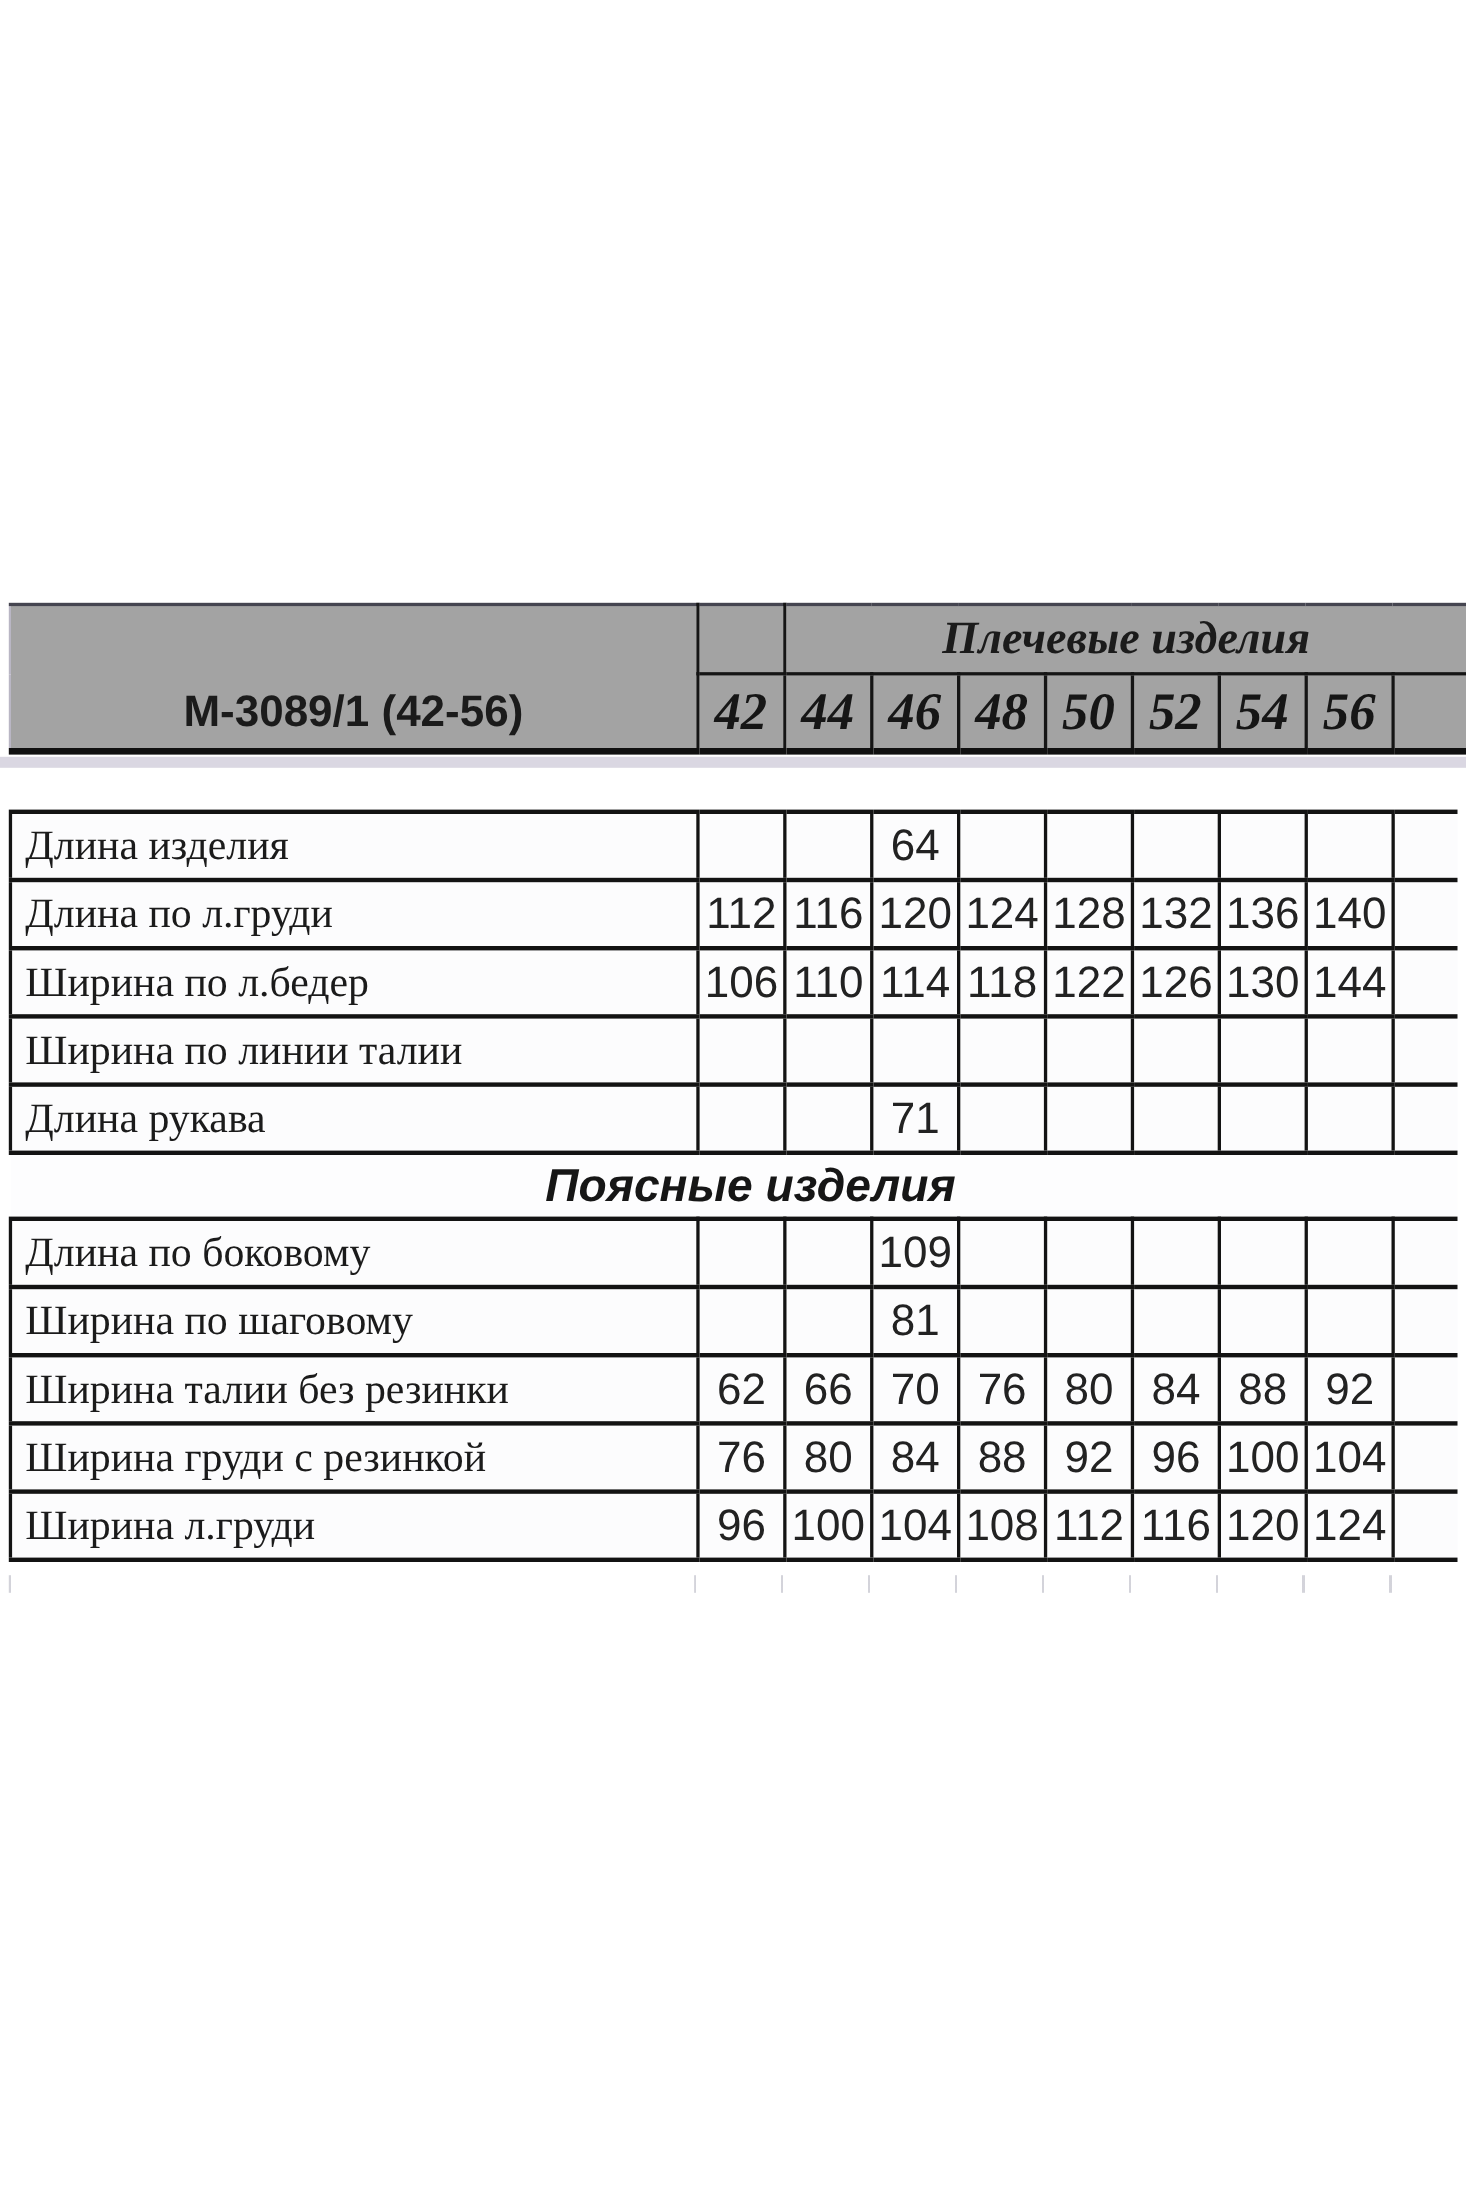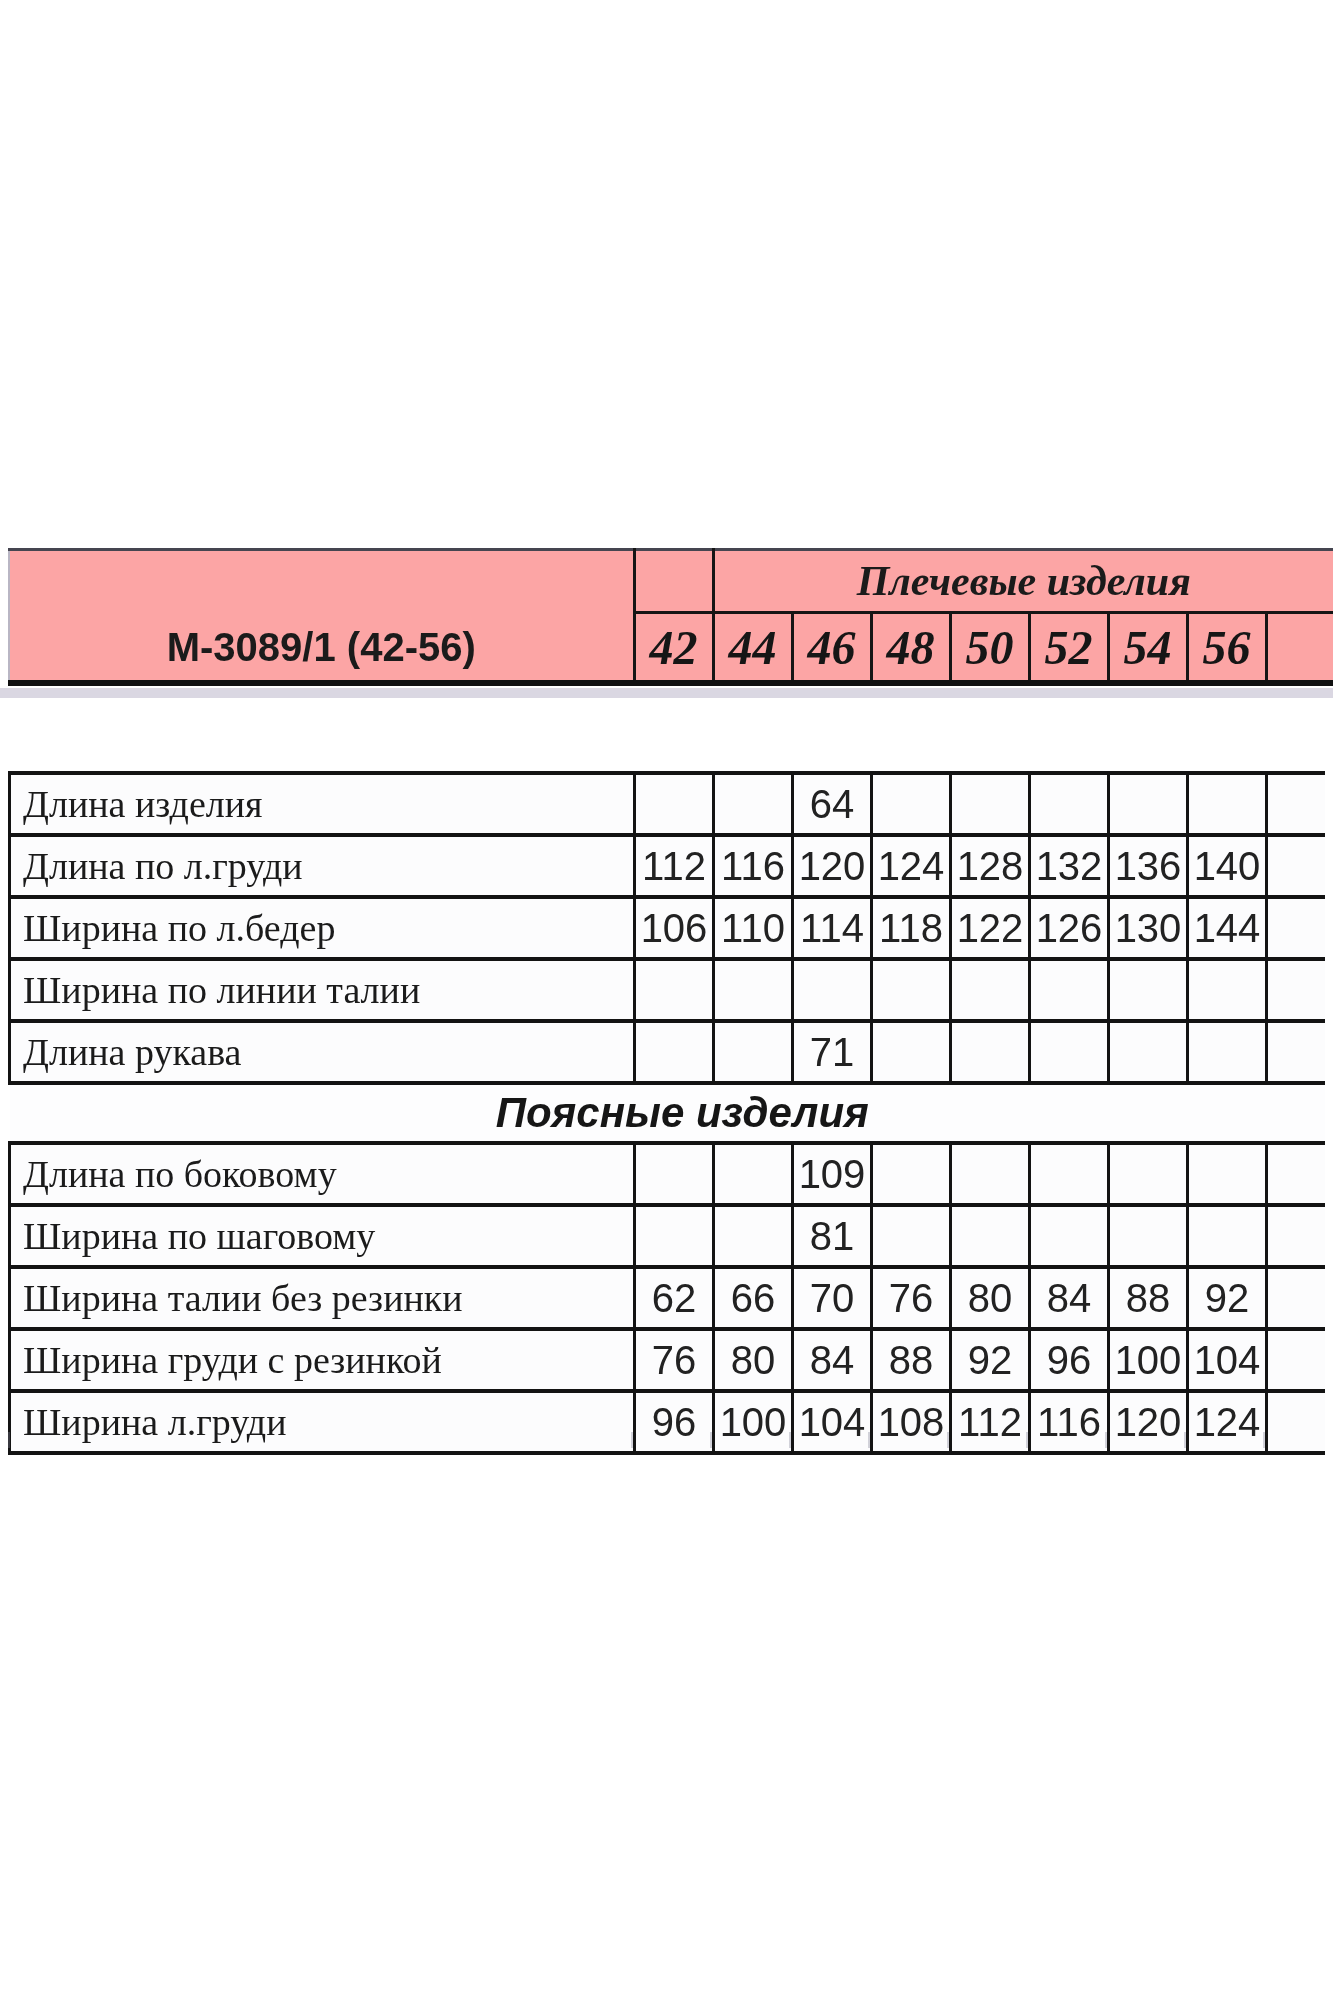--- a/index.html
+++ b/index.html
@@ -11,21 +11,21 @@
     overflow: hidden;
     font-family: "Liberation Serif", serif;
   }
 
   table { border-collapse: collapse; table-layout: fixed; position: absolute; }
 
   
   .hdr { left: 8px; top: 548px; width: 1325px; }
   .hdr td {
     border: 3px solid #151515;
-    background: #fca5a5;
+    background: #a3a3a3;
     padding: 0;
     overflow: hidden;
   }
   .hdr tr.hr1 td { height: 60px; border-top: 3px solid #454550; }
   .hdr tr.hr2 td { height: 66px; border-bottom: 6px solid #101010; font-style: italic; }
   .hdr td.model-cell {
     border-left: 2px solid #b9b6c4;
     border-bottom: 6px solid #101010;
     vertical-align: bottom;
     text-align: center;
@@ -57,21 +57,21 @@
 
   
   .hdr-strip {
     position: absolute;
     left: 0; top: 688px;
     width: 1333px; height: 10px;
     background: #dad7e2;
   }
 
   
-  .grid { left: 8px; top: 771px; width: 1317px; }
+  .grid { left: 8px; top: 736px; width: 1317px; }
   .grid td {
     border: 3px solid #131313;
     border-top-width: 4px;
     border-bottom-width: 4px;
     background: #fcfcfd;
     height: 58px;
     padding: 0;
     vertical-align: middle;
     overflow: hidden;
   }

